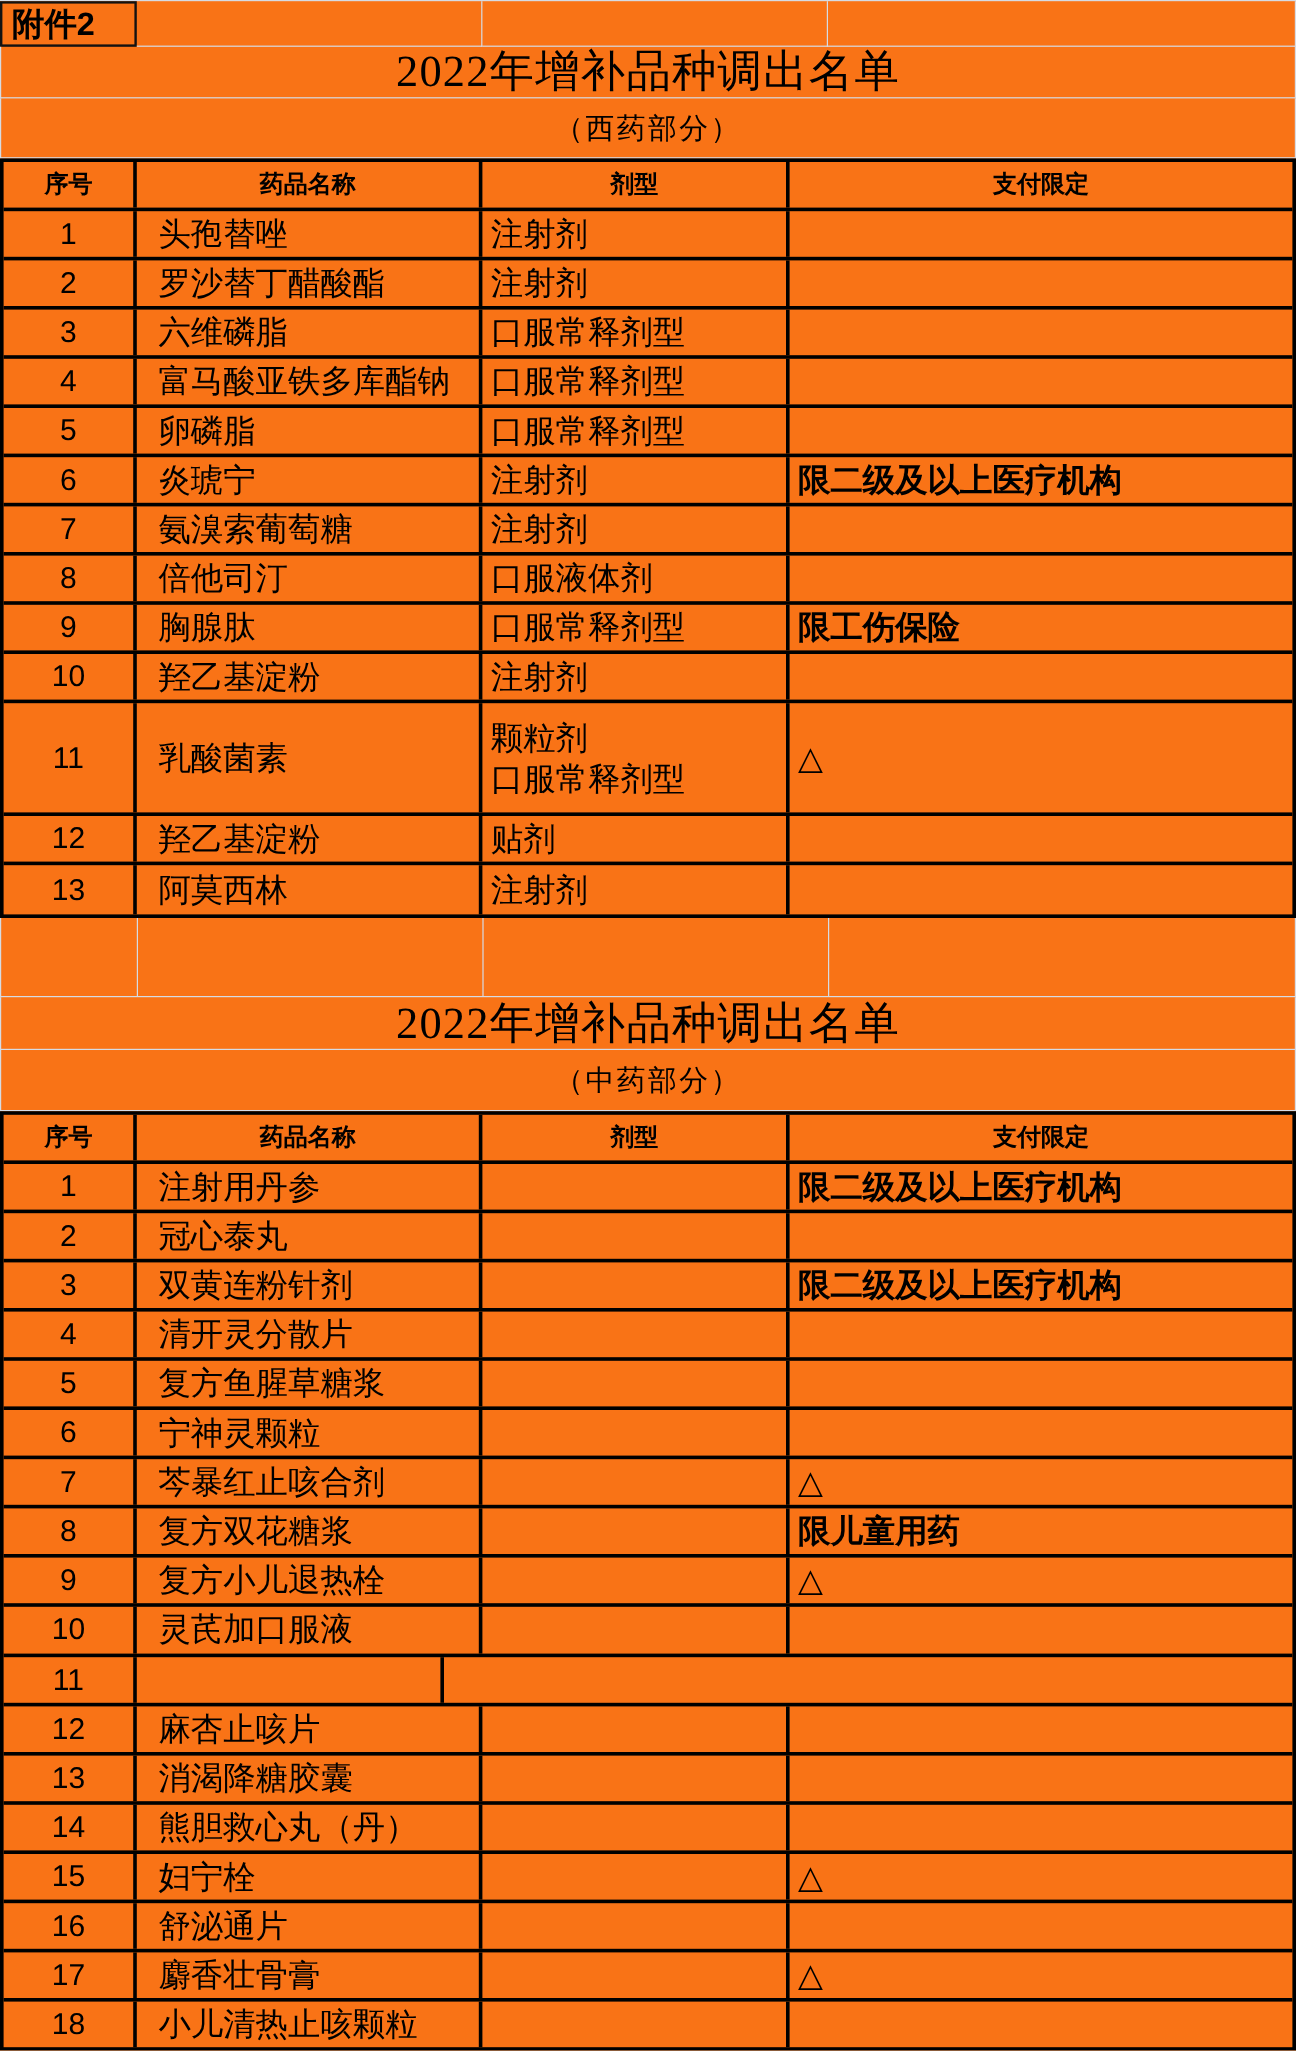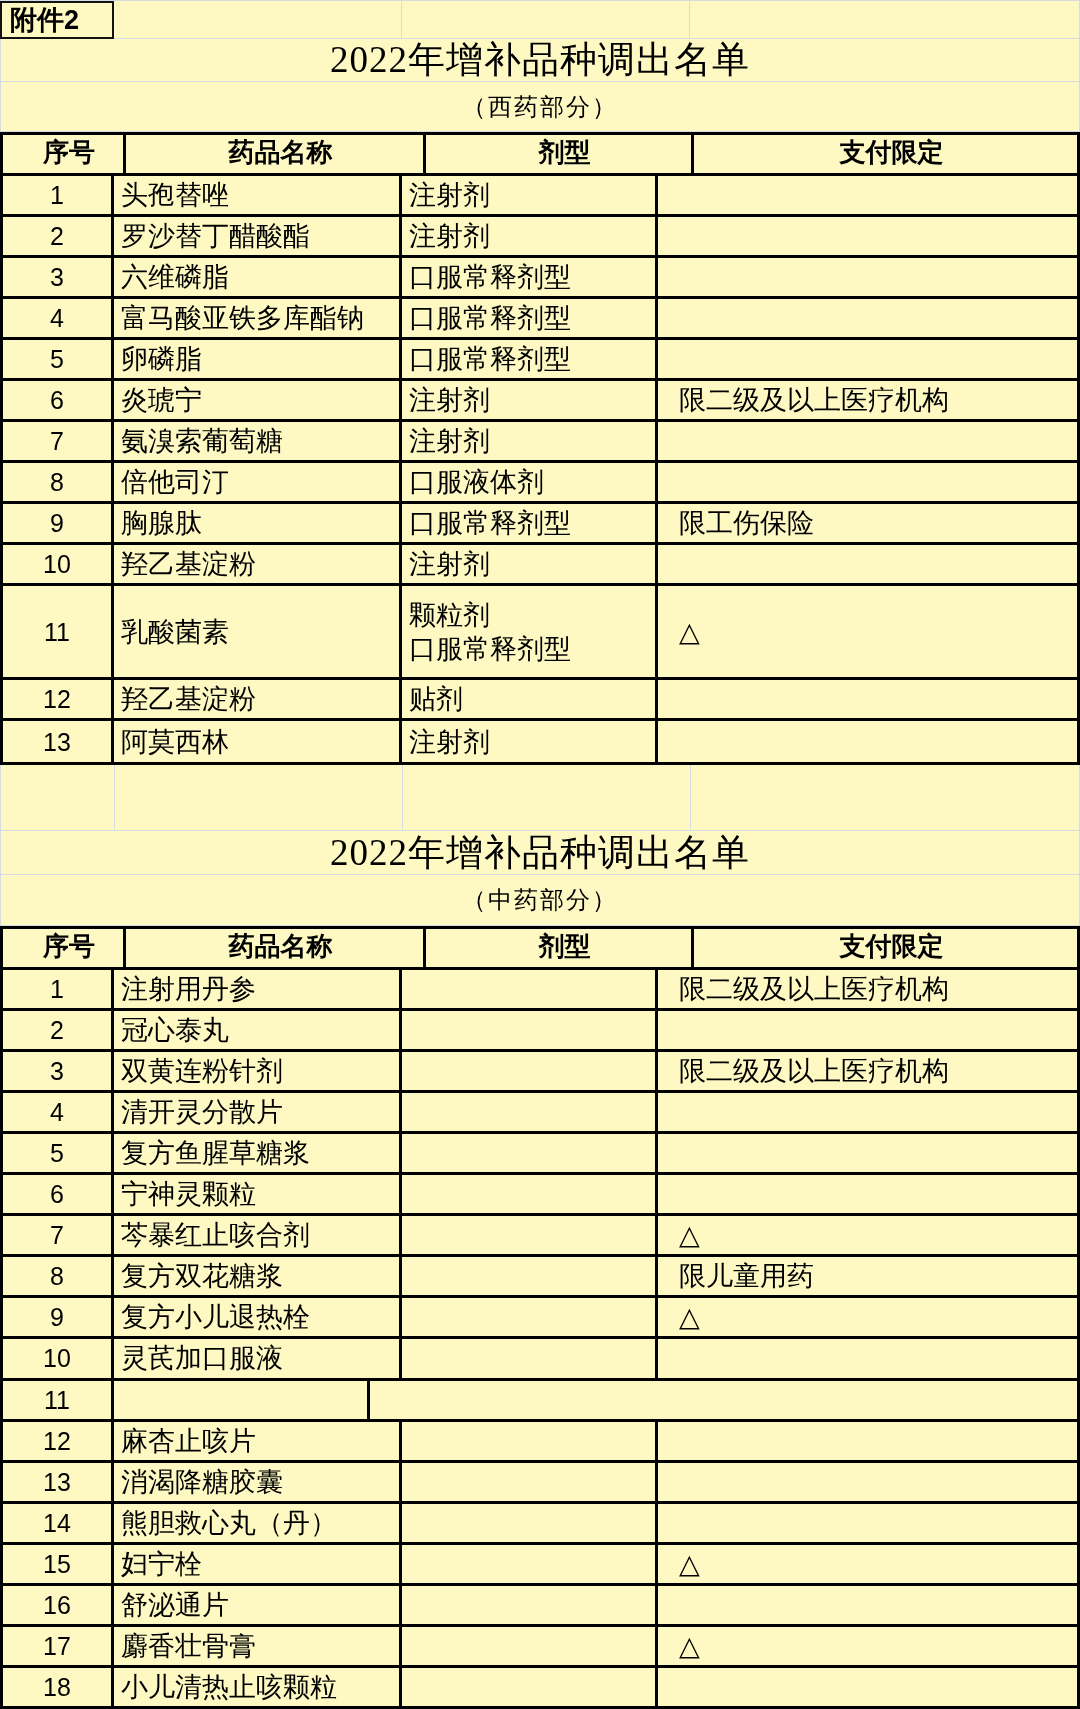--- a/index.html
+++ b/index.html
@@ -3,21 +3,21 @@
 <meta charset="utf-8">
 <style>
   :root{
     --dark:#000000;
     --light:#d6dbe4;
   }
   *{box-sizing:border-box;margin:0;padding:0;}
   html,body{background:#ffffff;}
   .sheet{
     width:1080px;height:1709px;
-    background:#fef9c3;color:#000;
+    background:#f97316;color:#000;
     display:flex;flex-direction:column;
     overflow:hidden;
     font-family:"Liberation Serif","DejaVu Serif",serif;
   }
   
   .row-a{height:39px;display:flex;border-top:1px solid var(--light);}
   .cell-attachment{
     width:114px;height:100%;
     border:2px solid #121212;
     font-family:"Liberation Sans","DejaVu Sans",sans-serif;
@@ -56,27 +56,27 @@
     display:flex;align-items:center;
     border-right:3px solid var(--dark);
     font-size:27px;line-height:34px;
   }
   .td:last-child{border-right:none;}
   .td-no{
     width:111px;justify-content:center;
     font-family:"Liberation Sans","DejaVu Sans",sans-serif;
     font-size:25px;
   }
-  .td-name{width:288px;padding-left:7px;}
+  .td-name{width:288px;padding-left:18px;}
   .td-form{width:256px;padding-left:7px;white-space:pre-line;}
-  .td-limit{flex:1;padding-left:21px;}
+  .td-limit{flex:1;padding-left:7px;font-weight:bold;}
   .th{
     justify-content:center;padding-left:0;
-    font-family:Liberation Mono, monospace;
-    font-weight:bold;font-size:26px;margin-left:12px;
+    font-family:Liberation Sans, sans-serif;
+    font-weight:bold;font-size:20px;
   }
   
   .spacer-row{height:66px;display:flex;border-bottom:1px solid var(--light);border-left:1px solid var(--light);}
   .sp-cell{border-right:1px solid var(--light);height:100%;}
   .sp-1{width:114px;}
   .sp-2{width:288px;}
   .sp-3{width:288px;}
   .sp-4{flex:1;}
 </style>
 </head>

